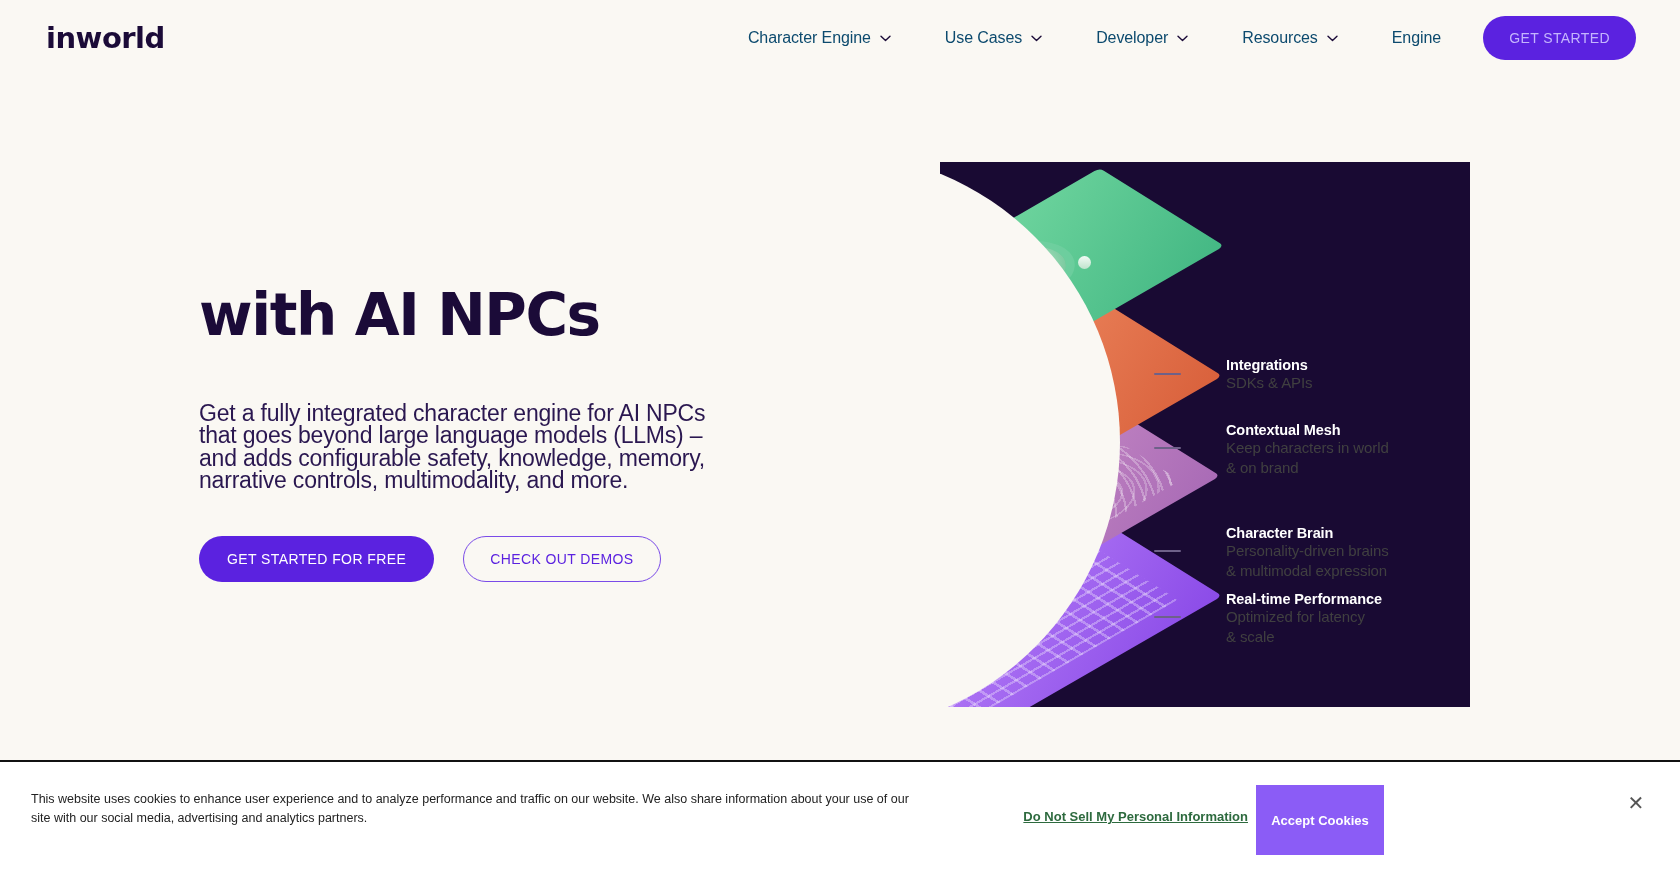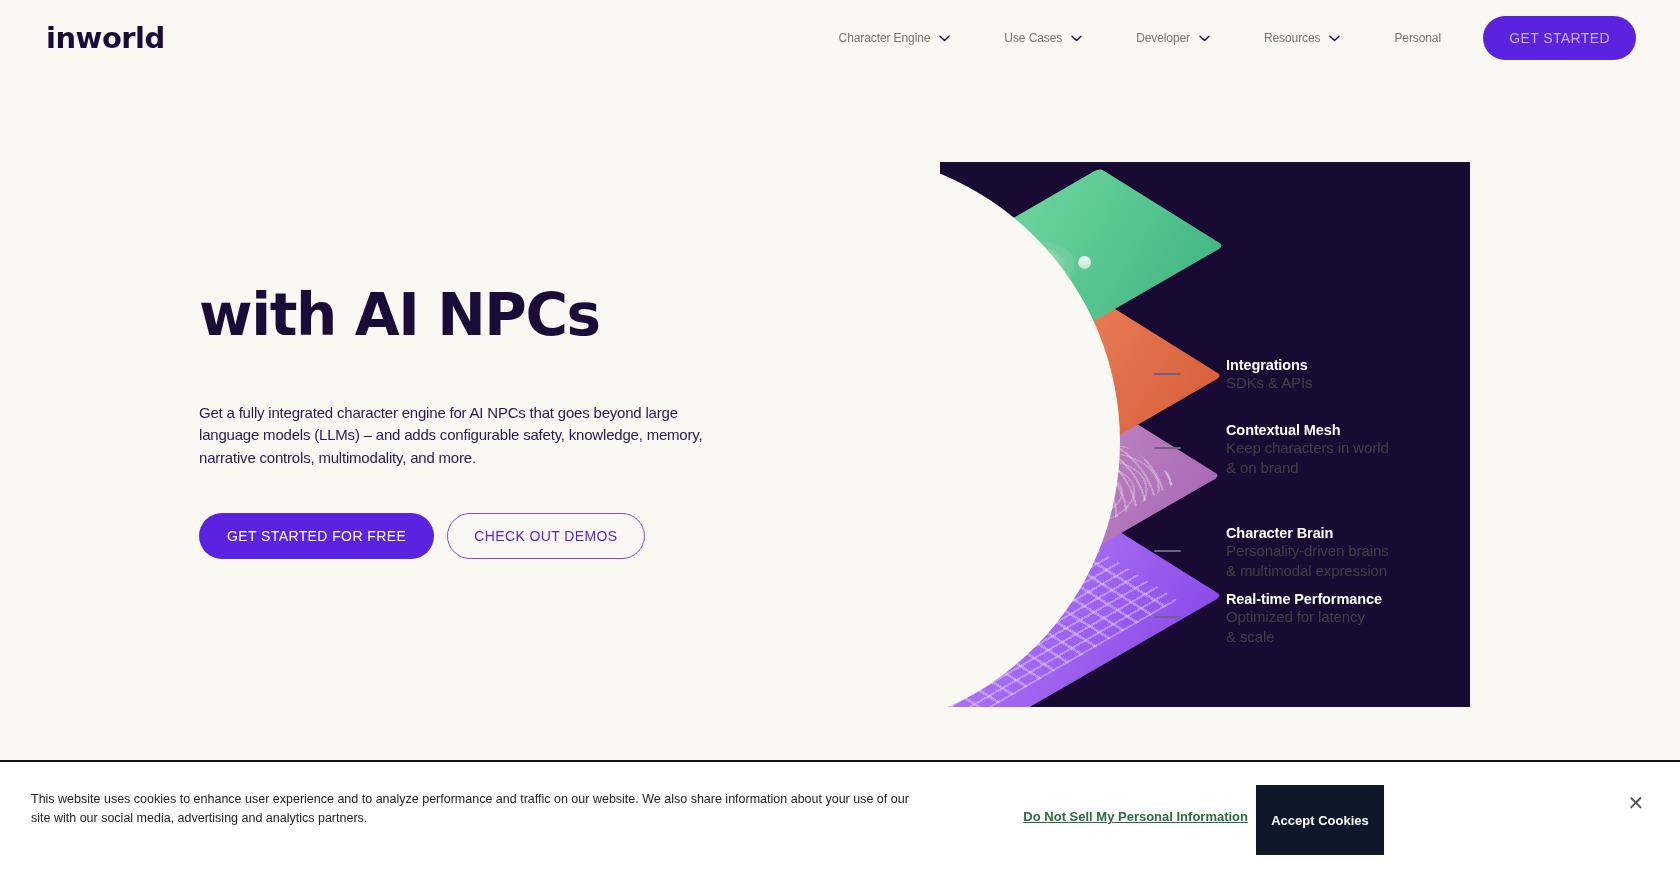--- a/index.html
+++ b/index.html
@@ -24,21 +24,21 @@
     color: #1B0B38; line-height: 1;
     font-family: "DejaVu Sans", sans-serif;
   }
   .nav {
     position: absolute; right: 212px; top: 0; height: 76px;
     display: flex; align-items: center; gap: 0;
   }
   .nav-item {
     display: flex; align-items: center; gap: 9px;
     padding: 0 27px;
-    font-size: 12px; color: #737373; font-weight: 400;
+    font-size: 16px; color: #0c4a6e; font-weight: 400;
     cursor: pointer; white-space: nowrap;
     letter-spacing: -0.1px;
   }
   .chev { width: 11px; height: 7px; display: block; }
   .chev svg { display: block; }
   .nav-cta {
     position: absolute; right: 44px; top: 16px;
     height: 44px; padding: 0 26px;
     background: #5B22E0; color: #c4b5fd;
     border: none; border-radius: 24px;
@@ -52,27 +52,27 @@
   .hero { position: absolute; top: 76px; left: 0; width: 1680px; height: 670px; }
 
   .hero-left { position: absolute; left: 199px; top: 140px; width: 530px; }
   h1.headline {
     font-size: 58px; line-height: 66px; font-weight: 700;
     color: #1B0B38; letter-spacing: -1.4px;
     font-family: "DejaVu Sans", sans-serif;
   }
   .hero-p {
     margin-top: 0;
-    font-size: 15px; line-height: 22.4px; color: #2A1750;
+    font-size: 23px; line-height: 22.4px; color: #2A1750;
     width: 512px; letter-spacing: -0.2px;
   }
   .p1 { margin-top: 54px; }
   .p2 { margin-top: 22px; }
 
-  .cta-row { margin-top: 44px; display: flex; align-items: center; gap: 13px; }
+  .cta-row { margin-top: 44px; display: flex; align-items: center; gap: 29px; }
   .btn-primary {
     height: 46px; padding: 0 28px;
     background: #5B22E0; color: #fff;
     border: none; border-radius: 24px;
     font-size: 14px; letter-spacing: 0.4px;
     font-family: "Liberation Sans", sans-serif;
     cursor: pointer;
     display: flex; align-items: center; justify-content: center;
   }
   .btn-secondary {
@@ -173,21 +173,21 @@
   }
   .cookie-link {
     position: absolute; right: 432px; top: 47px;
     font-size: 13px; font-weight: 700; color: #2D6A3E;
     text-decoration: underline; cursor: pointer; white-space: nowrap;
     font-family: Liberation Sans, sans-serif;
   }
   .cookie-accept {
     position: absolute; right: 296px; top: 23px;
     width: 128px; height: 70px;
-    background: #0f172a; color: #fff; border: none;
+    background: #8b5cf6; color: #fff; border: none;
     font-size: 13px; font-weight: 700; cursor: pointer;
     font-family: "Liberation Sans", sans-serif;
   }
   .cookie-close {
     position: absolute; right: 31px; top: 28px;
     width: 26px; height: 26px;
     font-size: 20px; color: #555; cursor: pointer;
     display: flex; align-items: center; justify-content: center;
     font-family: "Liberation Sans", sans-serif;
   }
@@ -225,21 +225,21 @@
     </div>
     <div class="nav-item">
       <span>Resources</span>
       <span class="chev">
         <svg viewBox="0 0 11 7" width="11" height="7">
             <path d="M1 1.3 L5.5 5.6 L10 1.3" fill="none" stroke="#1B0B38" stroke-width="1.4" stroke-linecap="round" stroke-linejoin="round"></path>
           </svg>
       </span>
     </div>
     <div class="nav-item">
-      <span>Personal</span>
+      <span>Engine</span>
     </div>
   </nav>
 
   <button class="nav-cta">GET STARTED</button>
 </div>
 
 <div class="hero">
 
   <div class="hero-left">
     <h1 class="headline">

